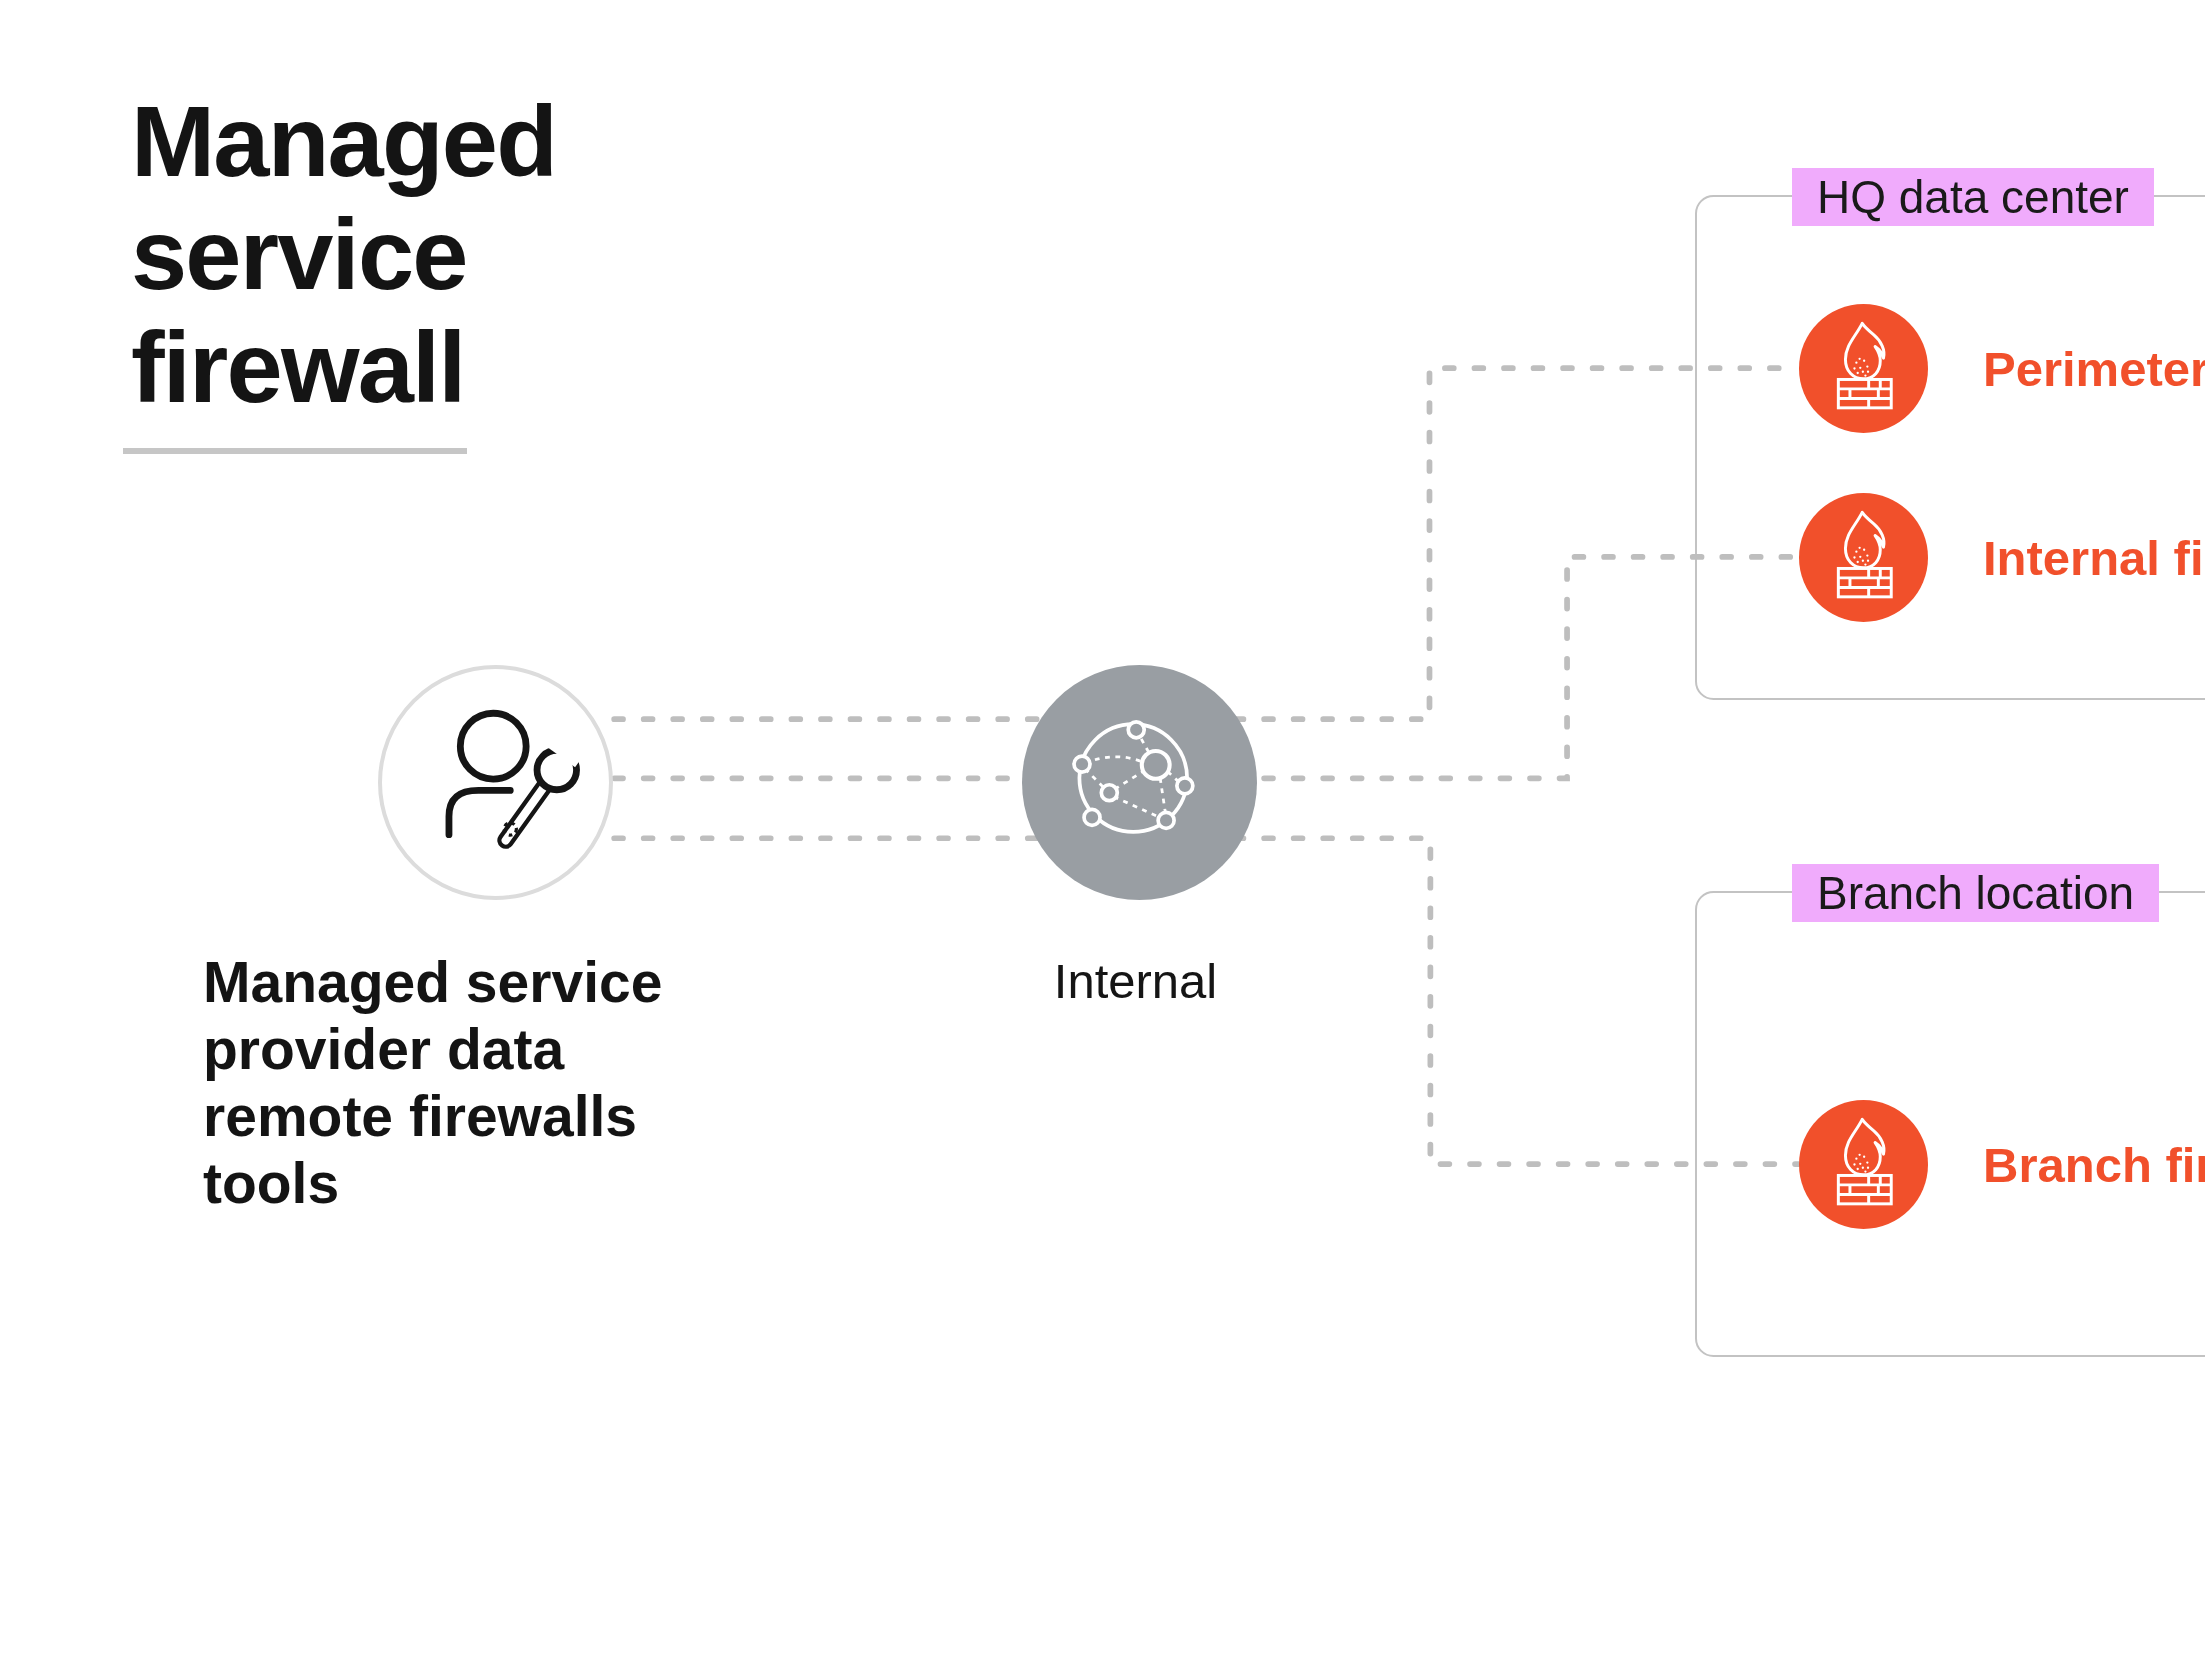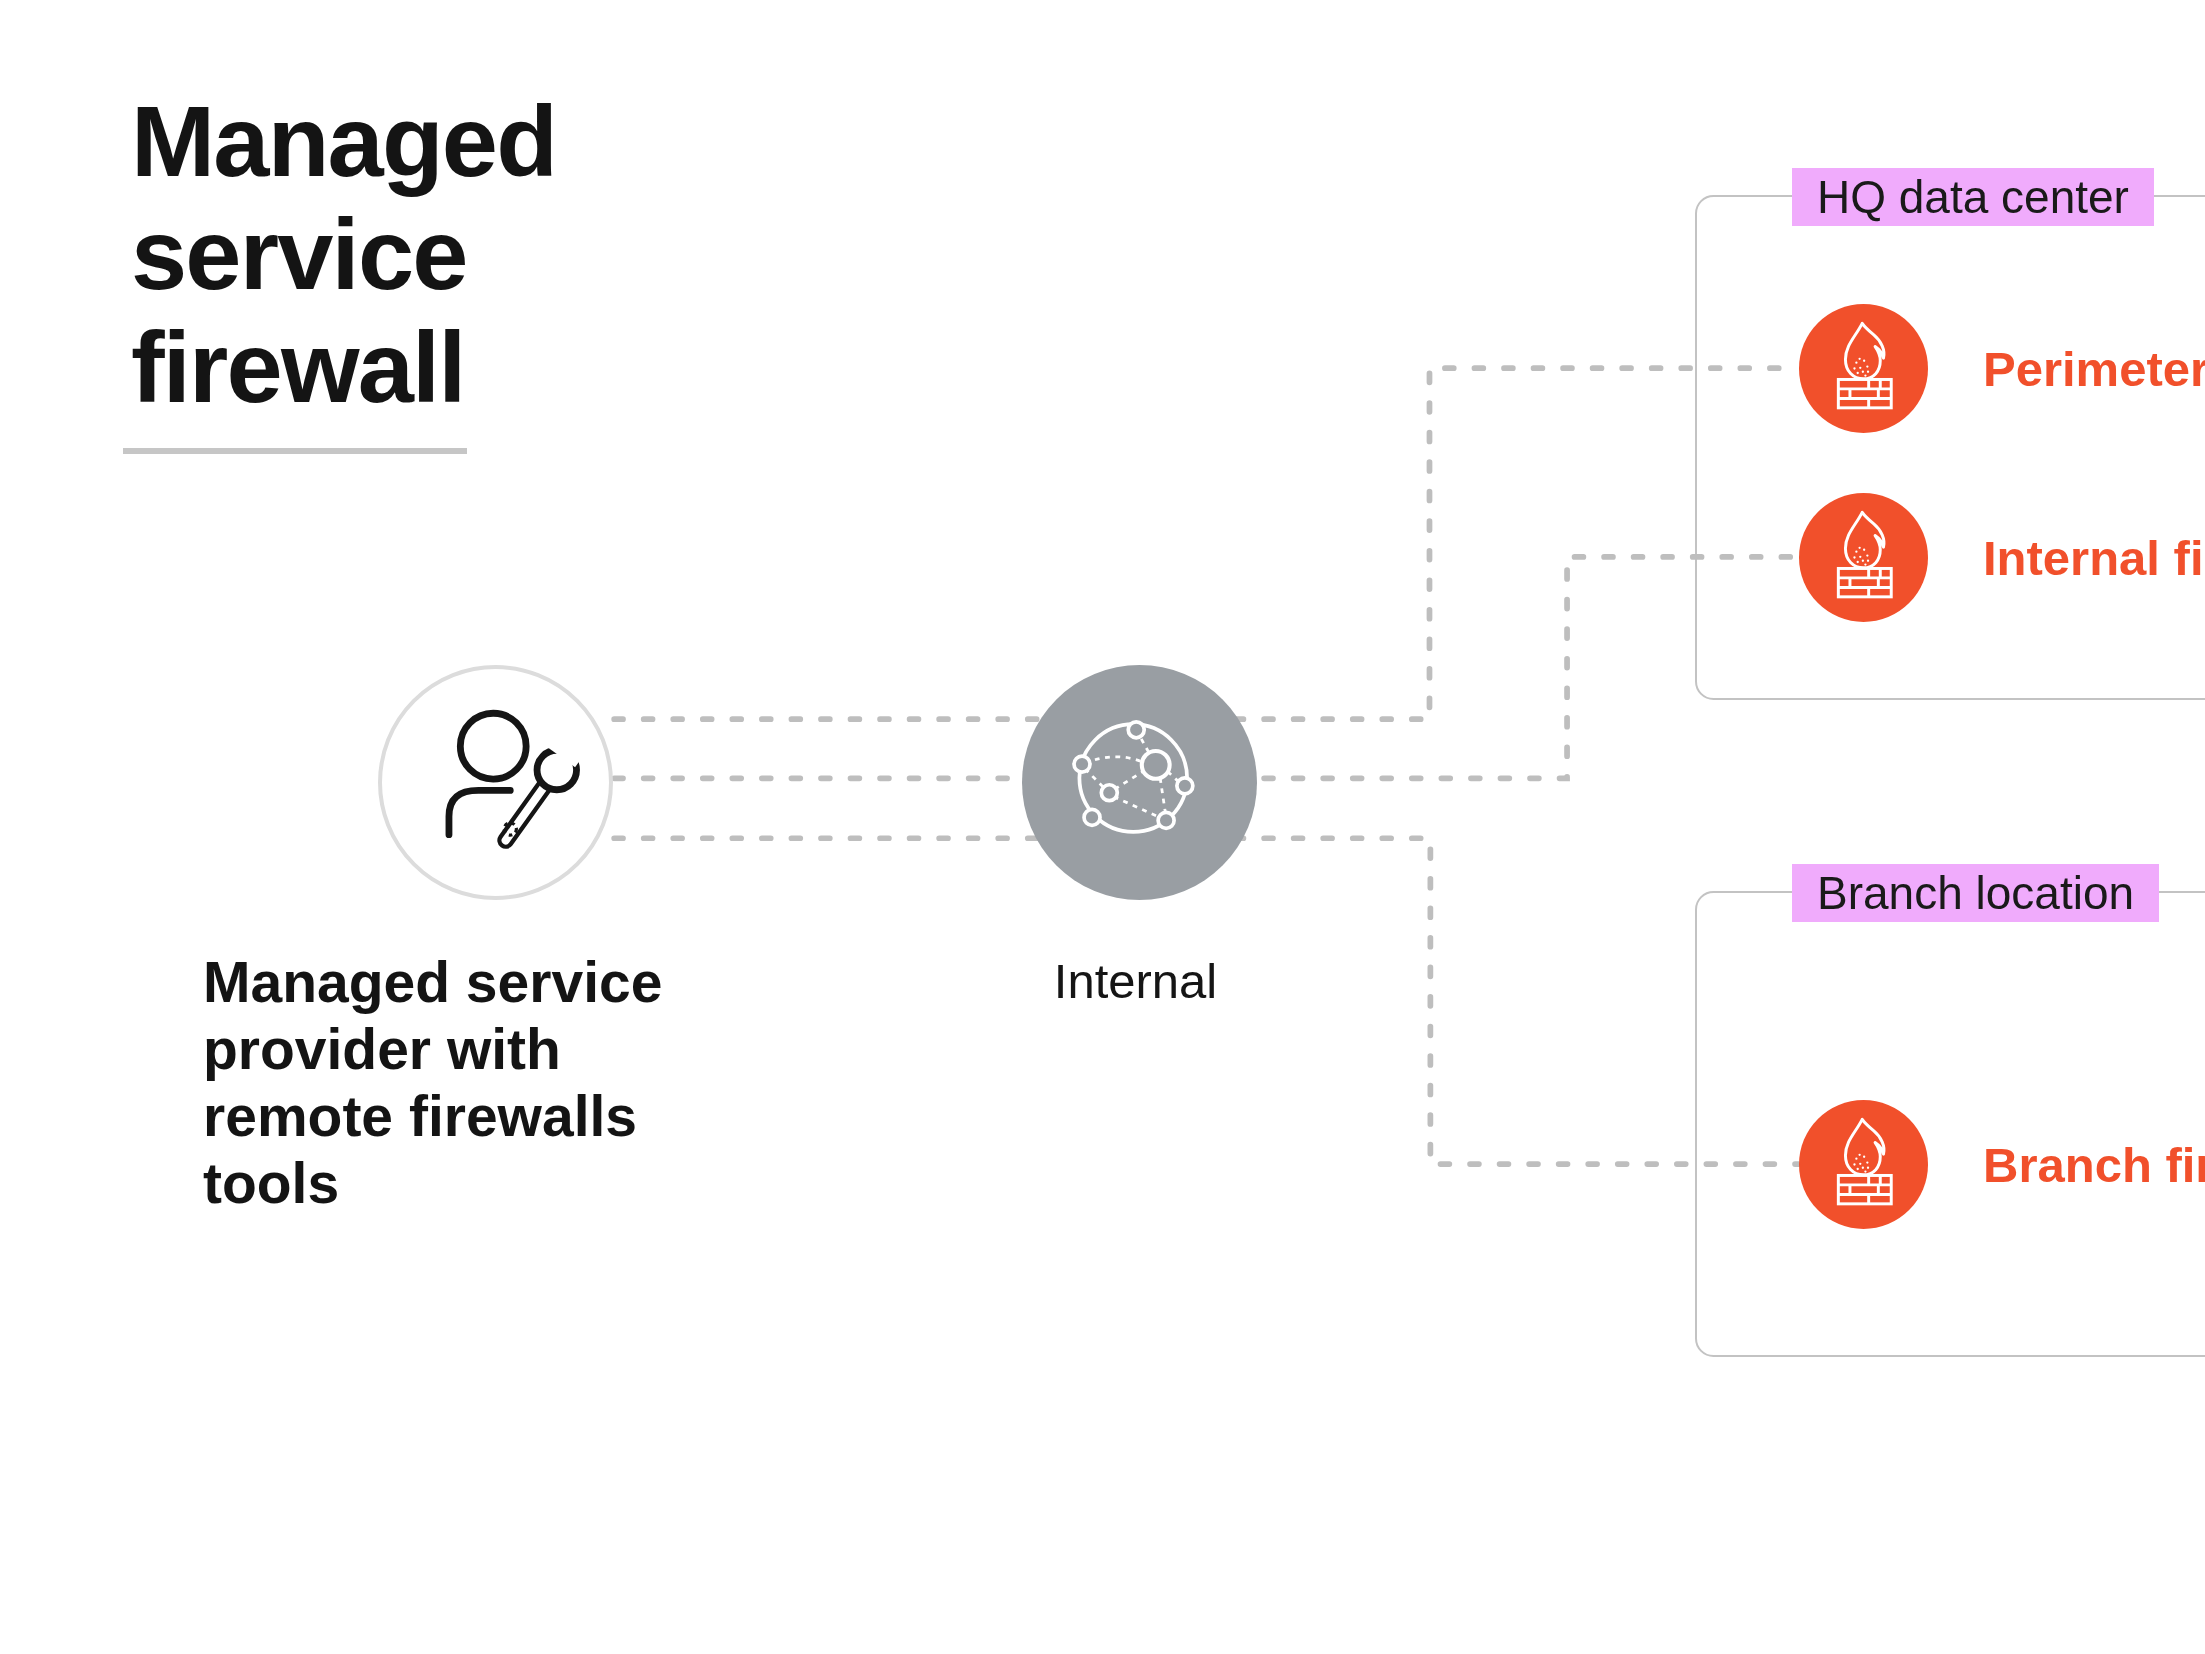--- a/index.html
+++ b/index.html
@@ -161,21 +161,21 @@
       <path d="M29.5 73 V65 C29.5 57 34 53.5 42.5 53.5 H56.5" fill="none" stroke="#151515" stroke-width="3" stroke-linecap="round"></path>
       <line x1="72" y1="51" x2="54.5" y2="75.5" stroke="#151515" stroke-width="7.4" stroke-linecap="round"></line>
       <line x1="72" y1="51" x2="54.5" y2="75.5" stroke="#ffffff" stroke-width="3.6" stroke-linecap="round"></line>
       <circle cx="56.5" cy="70.5" r="2.7" fill="none" stroke="#151515" stroke-width="1.4" stroke-dasharray="1.6 1.6"></circle>
       <circle cx="77" cy="44.5" r="8.7" fill="#ffffff" stroke="#151515" stroke-width="3"></circle>
       <rect x="72" y="28" width="18" height="11" fill="#ffffff" transform="rotate(36 81 33.5)"></rect>
     </svg>
   </div>
   <div class="provider-caption">
     <span>Managed service</span>
-    <span>provider with</span>
+    <span>provider data</span>
     <span>remote firewalls</span>
     <span>tools</span>
   </div>
 
   <div class="node node-internet">
     <svg viewBox="0 0 100 100" aria-hidden="true">
       <g transform="translate(11 9.4) scale(0.79)">
         <circle cx="46" cy="49" r="29" fill="none" stroke="#fff" stroke-width="2"></circle>
         <g stroke="#fff" stroke-width="1.5" fill="none" stroke-dasharray="2.6 3">
           <line x1="47.6" y1="23" x2="58.1" y2="41.9"></line>

